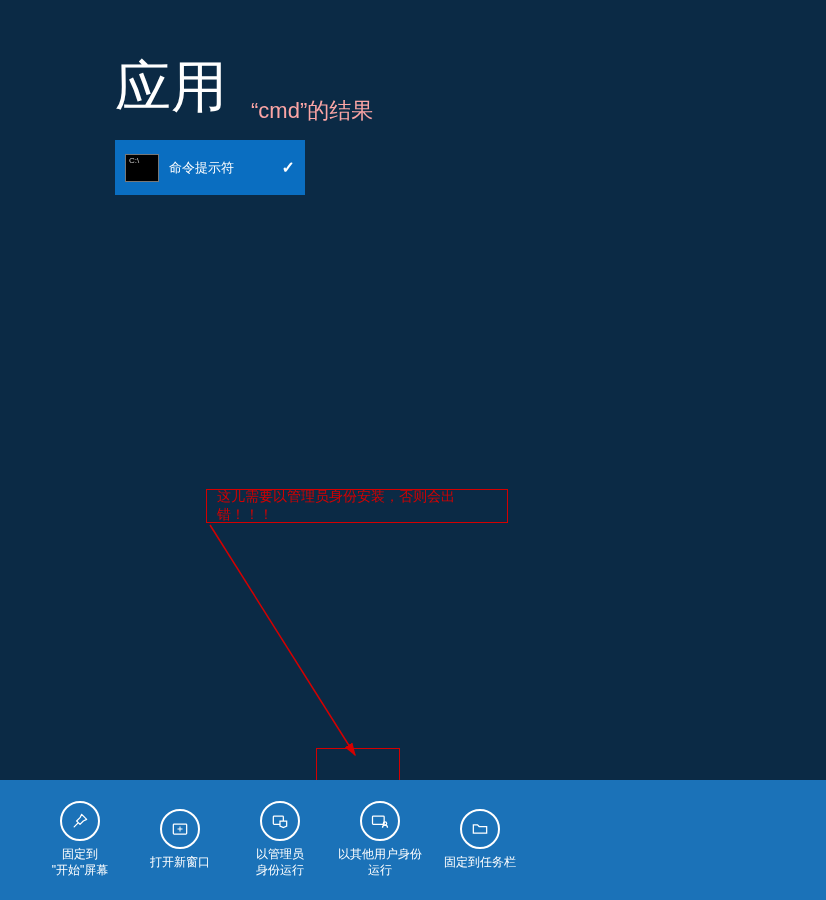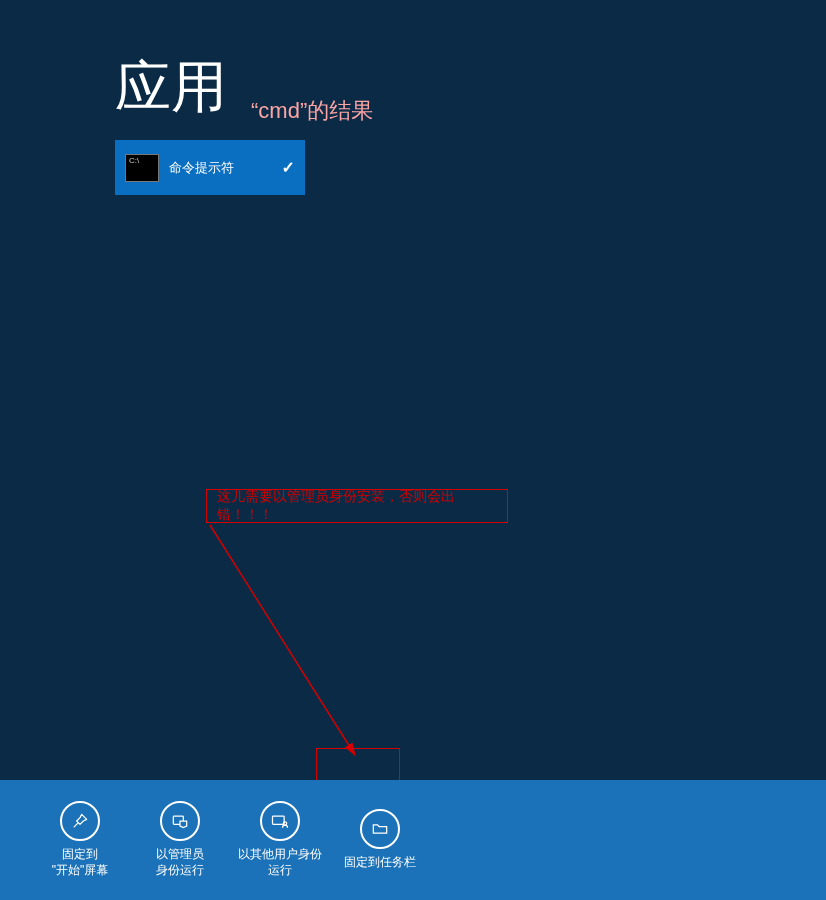--- a/index.html
+++ b/index.html
@@ -90,20 +90,29 @@
     <div class="action-icon">
       <svg viewBox="0 0 24 24">
           <path d="M14 4l6 6-4 2-4 4-2-2-5 5 5-5-2-2 4-4 2-4z" stroke-linejoin="round"></path>
         </svg>
     </div>
     <div class="action-label">固定到
 "开始"屏幕</div>
   </div>
 
 
+  <div class="action-item">
+    <div class="action-icon">
+      <svg viewBox="0 0 24 24">
+          <rect x="4" y="6" width="16" height="12" rx="1"></rect>
+          <path d="M12 9l0 6M9 12l6 0" stroke-width="1.2"></path>
+        </svg>
+    </div>
+    <div class="action-label">打开新窗口</div>
+  </div>
 
   <div class="action-item">
     <div class="action-icon">
       <svg viewBox="0 0 24 24">
           <rect x="4" y="6" width="12" height="10" rx="1"></rect>
           <path d="M16 12l4 0 0 6-4 2-4-2 0-6z" fill="#1b72b8"></path>
         </svg>
     </div>
     <div class="action-label">以管理员
 身份运行</div>

